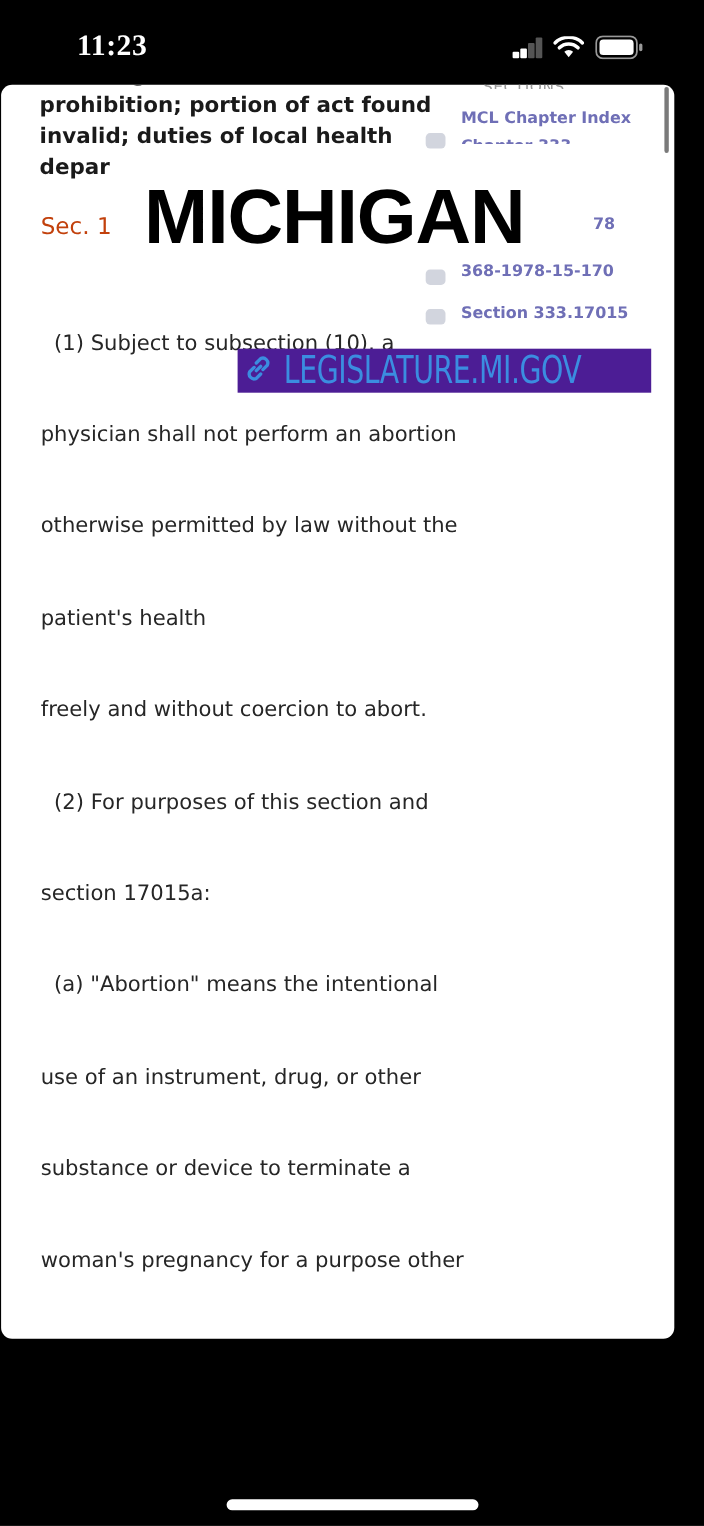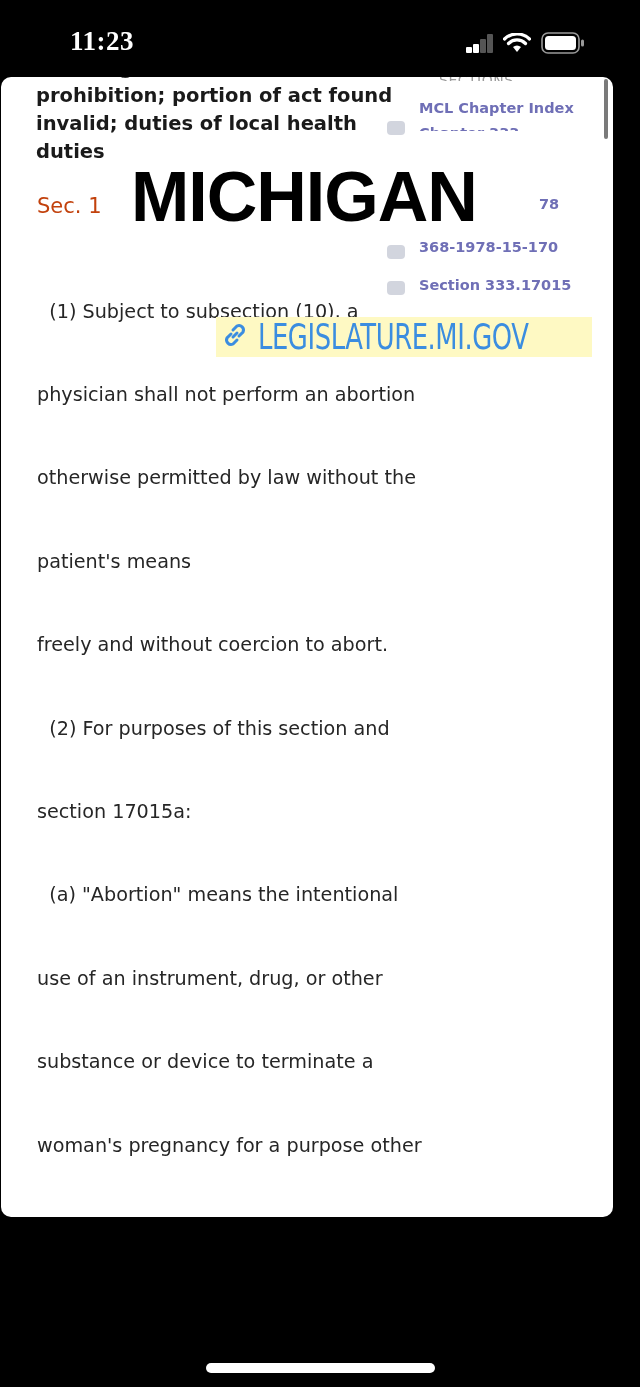--- a/index.html
+++ b/index.html
@@ -151,21 +151,21 @@
       color: #000;
       line-height: 80px;
     }
     .url-banner {
       position: absolute;
       left: 215px;
       top: 240px;
       display: flex;
       align-items: center;
       gap: 8px;
-      background: #fef9c3;
+      background: #4c1d95;
       padding: 0 4px;
     }
     .url-banner .url-text {
       font-family: "DejaVu Sans Condensed", "DejaVu Sans", sans-serif;
       font-size: 35px;
       color: #3b8de0;
       letter-spacing: -0.5px;
       transform: scaleX(0.82);
       transform-origin: left center;
       white-space: nowrap;
@@ -210,42 +210,42 @@
   </div>
 </div>
 
 <div class="page-card">
   <div class="scroll-indicator"></div>
 
   <div class="heading">
     <span class="cut"><span>term; right to abortion not a</span></span>
     <span class="line">prohibition; portion of act found</span>
     <span class="line">invalid; duties of local health</span>
-    <span class="line">duties</span>
+    <span class="line">depar</span>
   </div>
 
   <div class="sidebar-overlay">
     <div class="sections-label">SECTIONS</div>
     <div class="sidebar-link" style="left:0; top:29px;">MCL Chapter Index</div>
     <div class="sidebar-icon" style="left:-32px; top:50px;"></div>
     <div class="sidebar-link" style="left:0; top:52px; height:8px; overflow:hidden; line-height:24px;"><span style="position:relative; top:-2px;">Chapter 333</span></div>
     <div class="sidebar-link" style="left:120px; top:93px;margin-top:32px;">78</div>
     <div class="sidebar-icon" style="left:-32px; top:174px;"></div>
     <div class="sidebar-link" style="left:0; top:168px;">368-1978-15-170</div>
     <div class="sidebar-icon" style="left:-32px; top:210px;"></div>
     <div class="sidebar-link" style="left:0; top:206px;">Section 333.17015</div>
   </div>
 
   <div class="sec-label">Sec. 1</div>
 
   <div class="body-text">
     <span class="l">  (1) Subject to subsection (10), a</span>
     <span class="l">physician shall not perform an abortion</span>
     <span class="l">otherwise permitted by law without the</span>
-    <span class="l">patient's means</span>
+    <span class="l">patient's health</span>
     <span class="l">freely and without coercion to abort.</span>
     <span class="l">  (2) For purposes of this section and</span>
     <span class="l">section 17015a:</span>
     <span class="l">  (a) "Abortion" means the intentional</span>
     <span class="l">use of an instrument, drug, or other</span>
     <span class="l">substance or device to terminate a</span>
     <span class="l">woman's pregnancy for a purpose other</span>
     <span class="l">than to increase the probability of a live</span>
     
     

